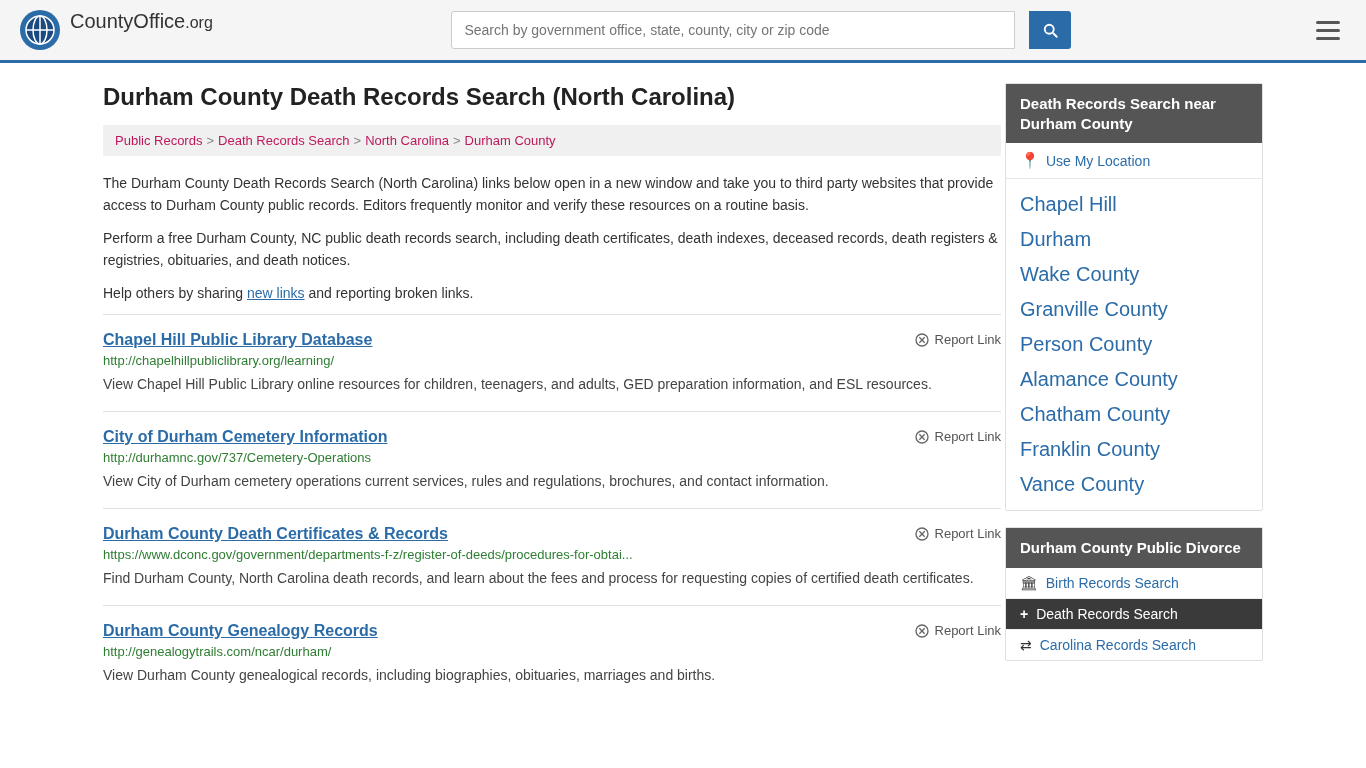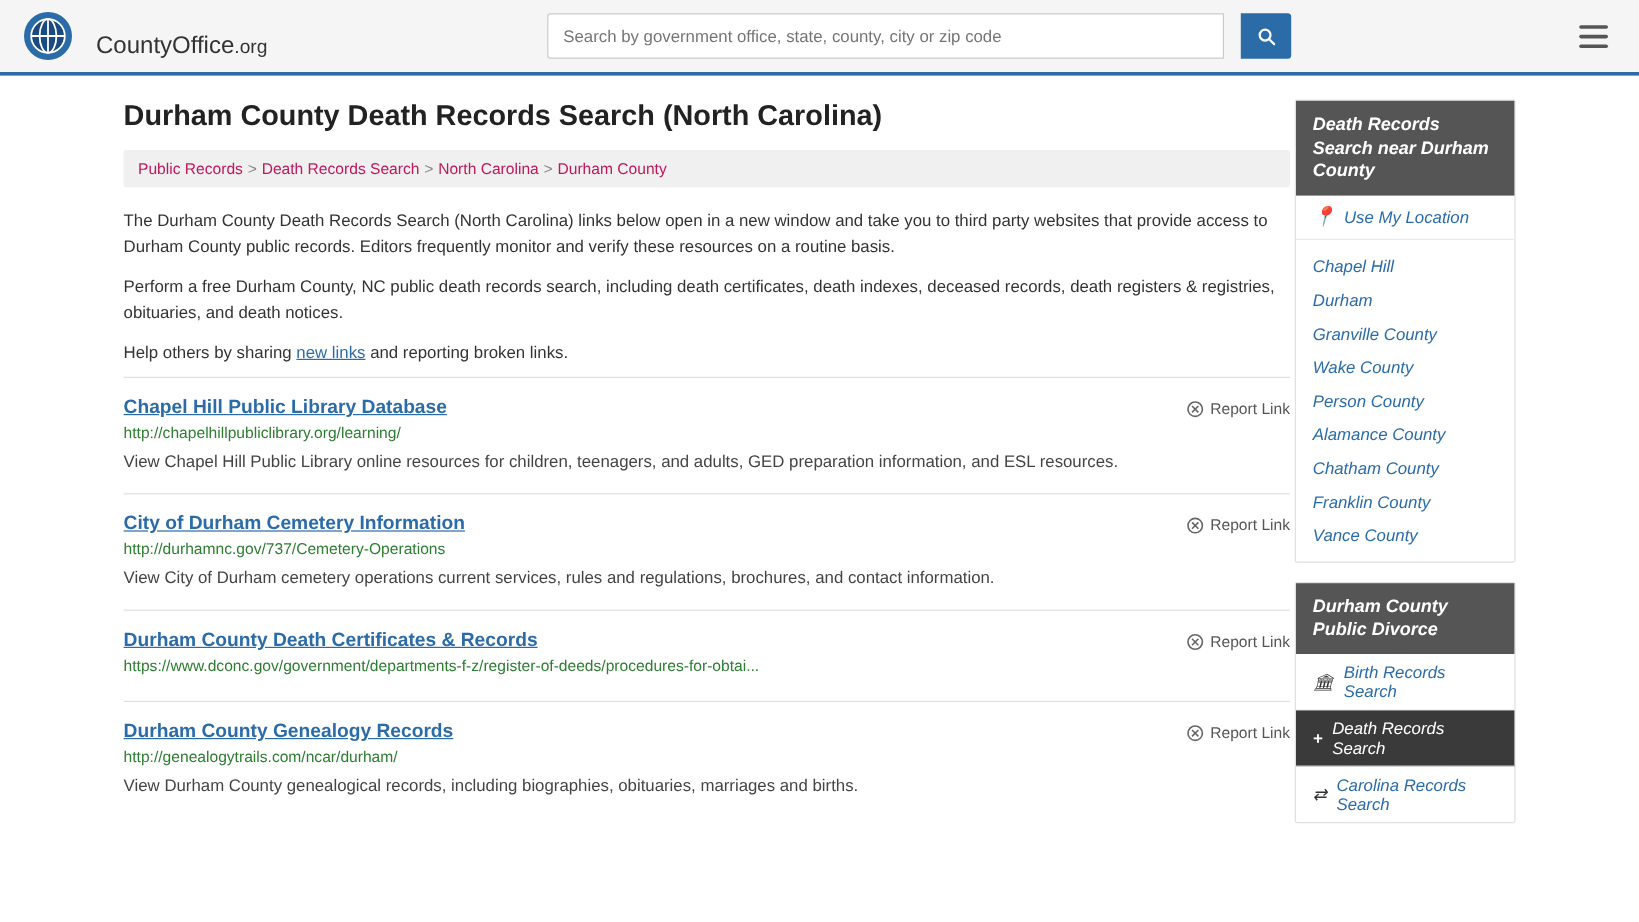--- a/index.html
+++ b/index.html
@@ -9,22 +9,22 @@
     .header {
       background: #f5f5f5;
       border-bottom: 3px solid #2b6ca8;
       padding: 10px 20px;
       display: flex;
       align-items: center;
       justify-content: space-between;
     }
     .logo-area {
       display: flex;
-      align-items: flex-end;
-      gap: 20px;
+      align-items: flex-start;
+      gap: 10px;
     }
     .logo-icon {
       width: 40px;
       height: 40px;
     }
     .logo-text {
       font-size: 20px;
       color: #2b6ca8;
       font-weight: bold;
     }
@@ -83,23 +83,22 @@
       max-width: 1200px;
       margin: 0 auto;
       padding: 20px 20px 0 20px;
       display: flex;
       gap: 4px;
     }
     .main-content {
       flex: 1;
     }
     .sidebar {
-      width: 184px;
+      width: 258px;
       flex-shrink: 0;
-      font-style: italic;
     }
 
     
     .page-title {
       font-size: 24px;
       font-weight: bold;
       color: #222;
       margin-bottom: 14px;
     }
 
@@ -134,21 +133,21 @@
       text-decoration: underline;
     }
 
     
     .result-item {
       border-top: 1px solid #e0e0e0;
       padding: 16px 0;
     }
     .result-header {
       display: flex;
-      align-items: flex-end;
+      align-items: center;
       justify-content: space-between;
       margin-bottom: 4px;
     }
     .result-title {
       font-size: 16px;
       font-weight: bold;
       color: #2b6ca8;
       text-decoration: underline;
       cursor: pointer;
     }
@@ -197,21 +196,21 @@
       padding: 8px 0;
     }
     .sidebar-list li {
       padding: 0;
     }
     .sidebar-list li a, .sidebar-list li .sidebar-link {
       display: block;
       padding: 6px 14px;
       color: #2b6ca8;
       text-decoration: none;
-      font-size: 14px;
+      font-size: 20px;
       cursor: pointer;
     }
     .use-location {
       display: flex;
       align-items: center;
       gap: 6px;
       padding: 8px 14px;
       color: #2b6ca8;
       font-size: 14px;
       cursor: pointer;
@@ -331,20 +330,21 @@
         <span class="result-title">Durham County Death Certificates &amp; Records</span>
         <div class="report-link">
           <svg class="report-icon" viewBox="0 0 24 24" fill="none" stroke="#666" stroke-width="2">
             <circle cx="12" cy="12" r="9"></circle>
             <path d="M8 8 l8 8 M16 8 l-8 8"></path>
           </svg>
           Report Link
         </div>
       </div>
       <div class="result-url">https://www.dconc.gov/government/departments-f-z/register-of-deeds/procedures-for-obtai...</div>
+      <div class="result-desc">Find Durham County, North Carolina death records, and learn about the fees and process for requesting copies of certified death certificates.</div>
     </div>
         <div class="result-item">
       <div class="result-header">
         <span class="result-title">Durham County Genealogy Records</span>
         <div class="report-link">
           <svg class="report-icon" viewBox="0 0 24 24" fill="none" stroke="#666" stroke-width="2">
             <circle cx="12" cy="12" r="9"></circle>
             <path d="M8 8 l8 8 M16 8 l-8 8"></path>
           </svg>
           Report Link
@@ -366,24 +366,24 @@
         <span>Use My Location</span>
       </div>
       <ul class="sidebar-list" id="nearby-list">
           <li>
             <a href="#">Chapel Hill</a>
           </li>
           <li>
             <a href="#">Durham</a>
           </li>
           <li>
+            <a href="#">Wake County</a>
+          </li>
+          <li>
             <a href="#">Granville County</a>
-          </li>
-          <li>
-            <a href="#">Wake County</a>
           </li>
           <li>
             <a href="#">Person County</a>
           </li>
           <li>
             <a href="#">Alamance County</a>
           </li>
           <li>
             <a href="#">Chatham County</a>
           </li>

